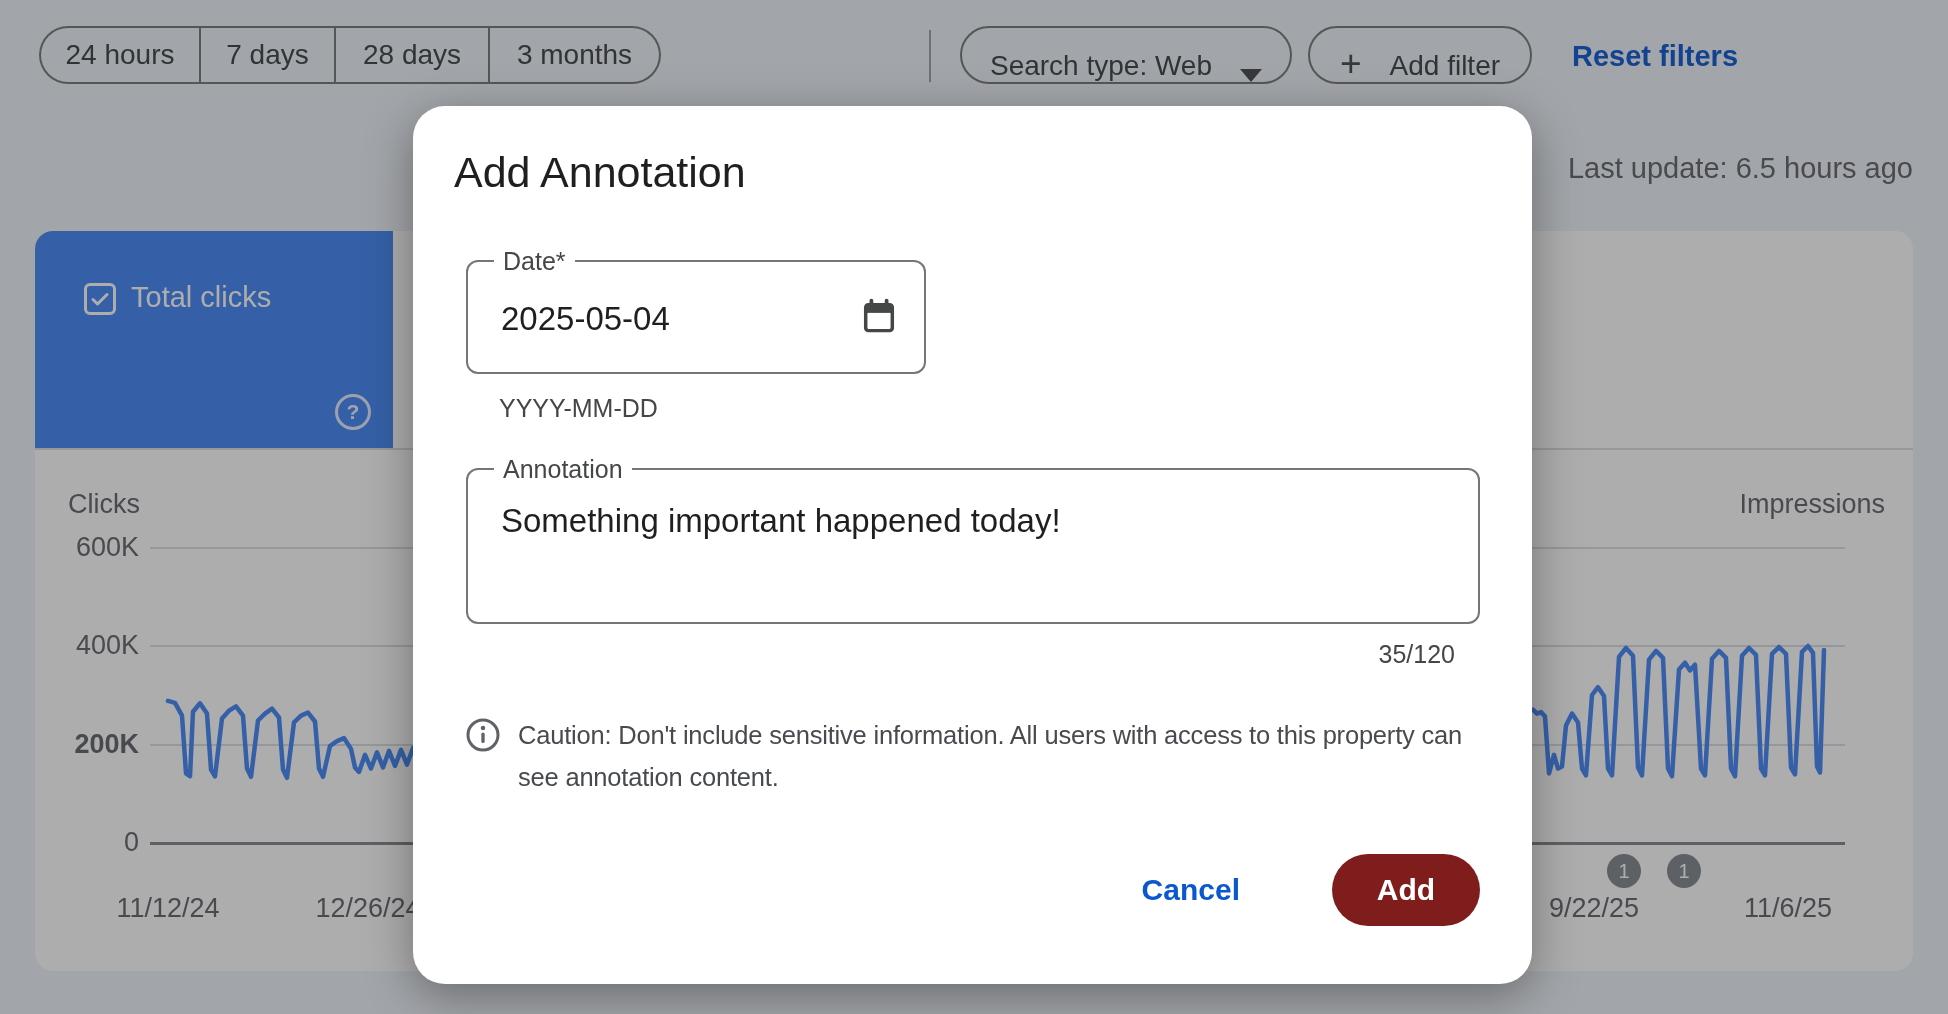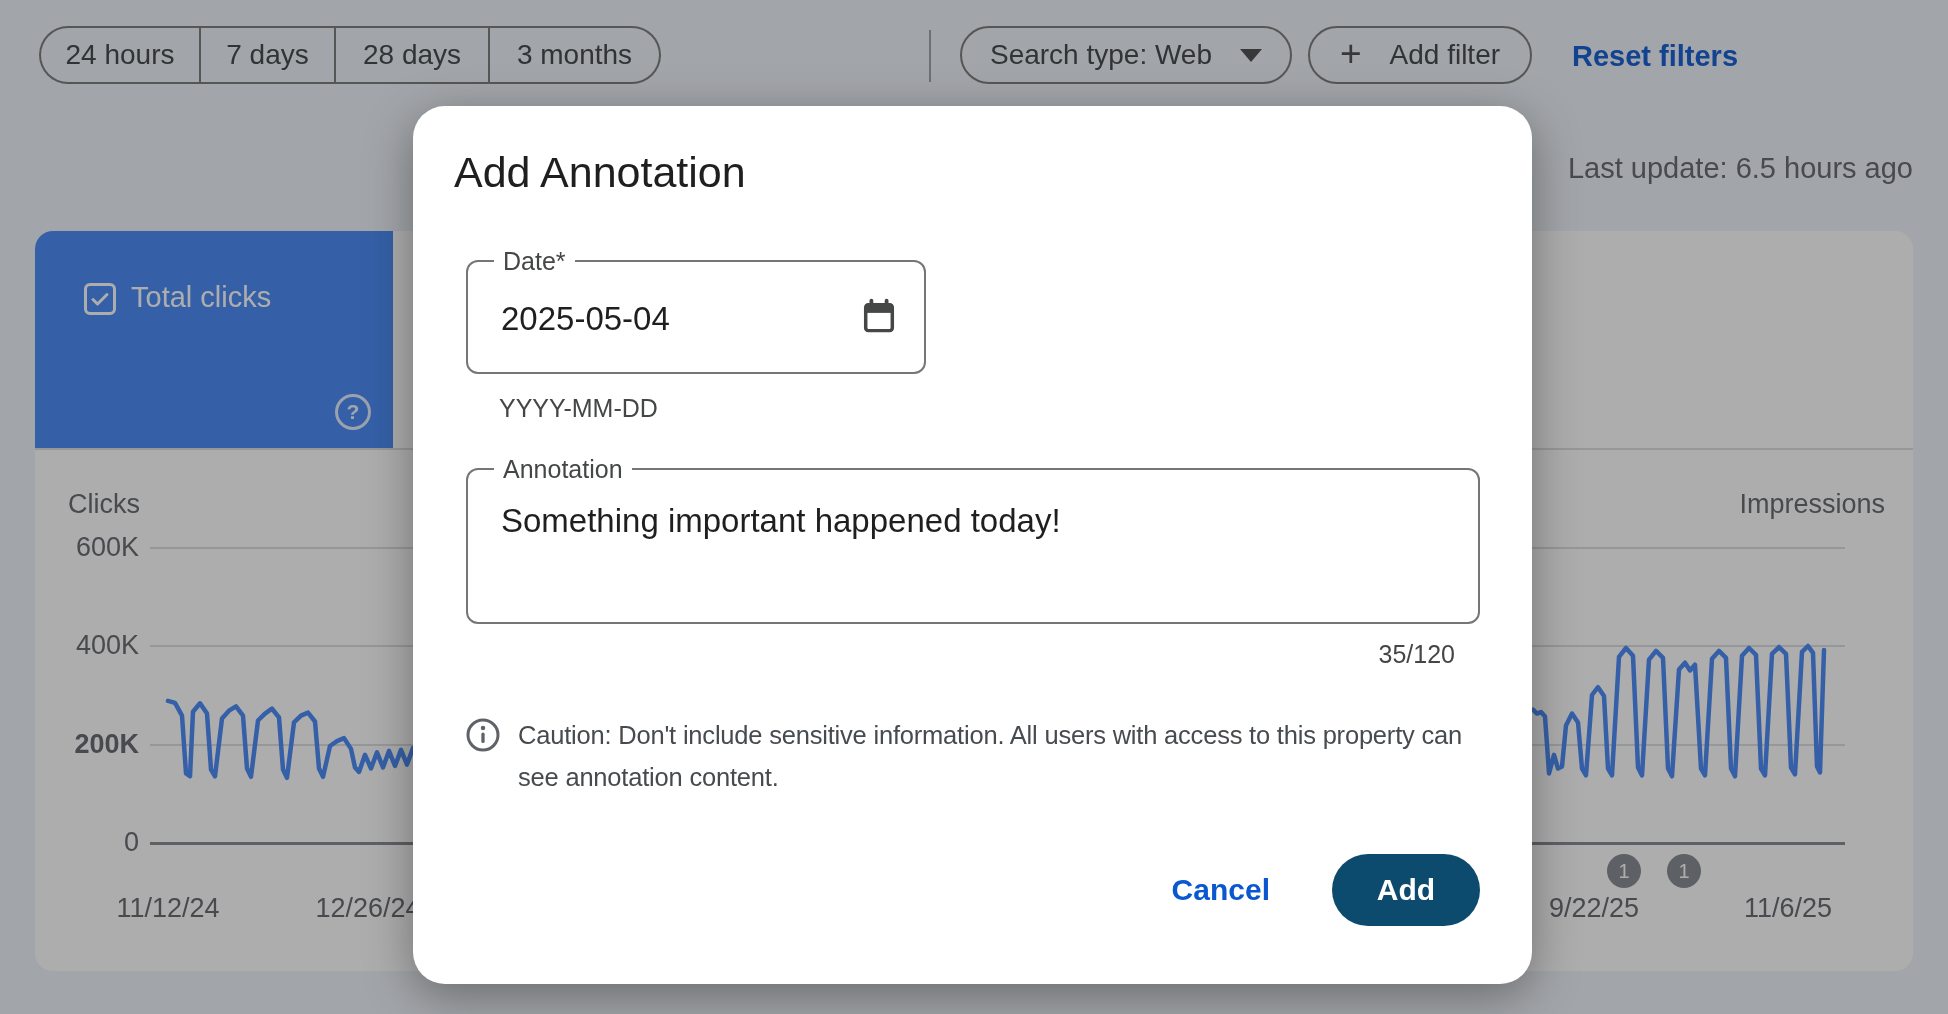--- a/index.html
+++ b/index.html
@@ -8,21 +8,21 @@
   
   .seg-group{position:absolute;left:39px;top:26px;height:58px;display:flex;z-index:1;}
   .seg{box-sizing:border-box;height:58px;display:flex;align-items:center;justify-content:center;
        border:2px solid #747775;border-left-width:1px;border-right-width:1px;
        font-size:28px;color:#3c4043;background:transparent;cursor:pointer;gap:10px;}
   .seg:first-child{border-radius:29px 0 0 29px;border-left-width:2px;}
   .seg:last-child{border-radius:0 29px 29px 0;border-right-width:2px;}
   .seg.selected{background:#c2e7ff;color:#001d35;font-weight:bold;}
   .vdivider{position:absolute;left:929px;top:30px;width:2px;height:52px;background:#9aa0a6;z-index:1;}
   .pill-btn{position:absolute;top:26px;height:58px;box-sizing:border-box;border:2px solid #747775;
-       border-radius:29px;display:flex;align-items:center;justify-content:center;gap:28px;
+       border-radius:29px;display:flex;align-items:flex-end;justify-content:center;gap:28px;
        font-size:28px;color:#3c4043;background:transparent;z-index:1;cursor:pointer;}
   #search-type-btn{left:960px;width:332px;}
   #add-filter-btn{left:1308px;width:224px;}
   .plus{font-size:37px;font-weight:400;color:#444746;line-height:1;margin-top:-3px;}
   #reset-filters{position:absolute;left:1572px;top:40px;font-size:29px;font-weight:bold;color:#0b57d0;z-index:1;cursor:pointer;}
   #last-update{position:absolute;right:35px;top:152px;font-size:29px;color:#5f6368;z-index:1;}
   .caret{width:0;height:0;border-left:11px solid transparent;border-right:11px solid transparent;border-top:13px solid #444746;}
   .caret.navy{border-top-color:#001d35;}
   
   #card{position:absolute;left:35px;top:231px;width:1878px;height:740px;background:#ffffff;border-radius:18px;z-index:1;}
@@ -57,23 +57,23 @@
   #annotation-field{left:53px;top:362px;width:1014px;height:156px;}
   .float-label{position:absolute;left:26px;top:-15px;background:#fff;padding:0 9px;font-size:25px;color:#444746;}
   .field-value{position:absolute;left:33px;top:38px;font-size:33px;color:#1f1f1f;}
   #annotation-field .field-value{top:32px;}
   .cal-icon{position:absolute;right:26px;top:36px;cursor:pointer;}
   #date-helper{position:absolute;left:86px;top:288px;font-size:25px;color:#444746;}
   #char-counter{position:absolute;right:77px;top:534px;font-size:25px;color:#444746;}
   #caution{position:absolute;left:52px;top:608px;width:1010px;display:flex;gap:17px;}
   #caution .info-wrap{flex:0 0 36px;padding-top:3px;}
   #caution .ctext{font-size:25.5px;line-height:42px;color:#474b4f;letter-spacing:-0.2px;max-width:952px;}
-  #modal-actions{position:absolute;right:52px;top:748px;height:72px;display:flex;align-items:center;gap:62px;}
+  #modal-actions{position:absolute;right:52px;top:748px;height:72px;display:flex;align-items:center;gap:92px;}
   #cancel-btn{font-size:30px;font-weight:bold;color:#0b57d0;cursor:pointer;}
-  #add-btn{width:148px;height:72px;border-radius:36px;background:#0c4a6e;color:#fff;font-size:30px;font-weight:bold;
+  #add-btn{width:148px;height:72px;border-radius:36px;background:#7f1d1d;color:#fff;font-size:30px;font-weight:bold;
        display:flex;align-items:center;justify-content:center;cursor:pointer;}
 </style>
 </head>
 <body>
 
 <div id="app">
 
   <div class="seg-group" id="date-range-group">
       <div class="seg" style="width: 161px;">
         <span>24 hours</span>

